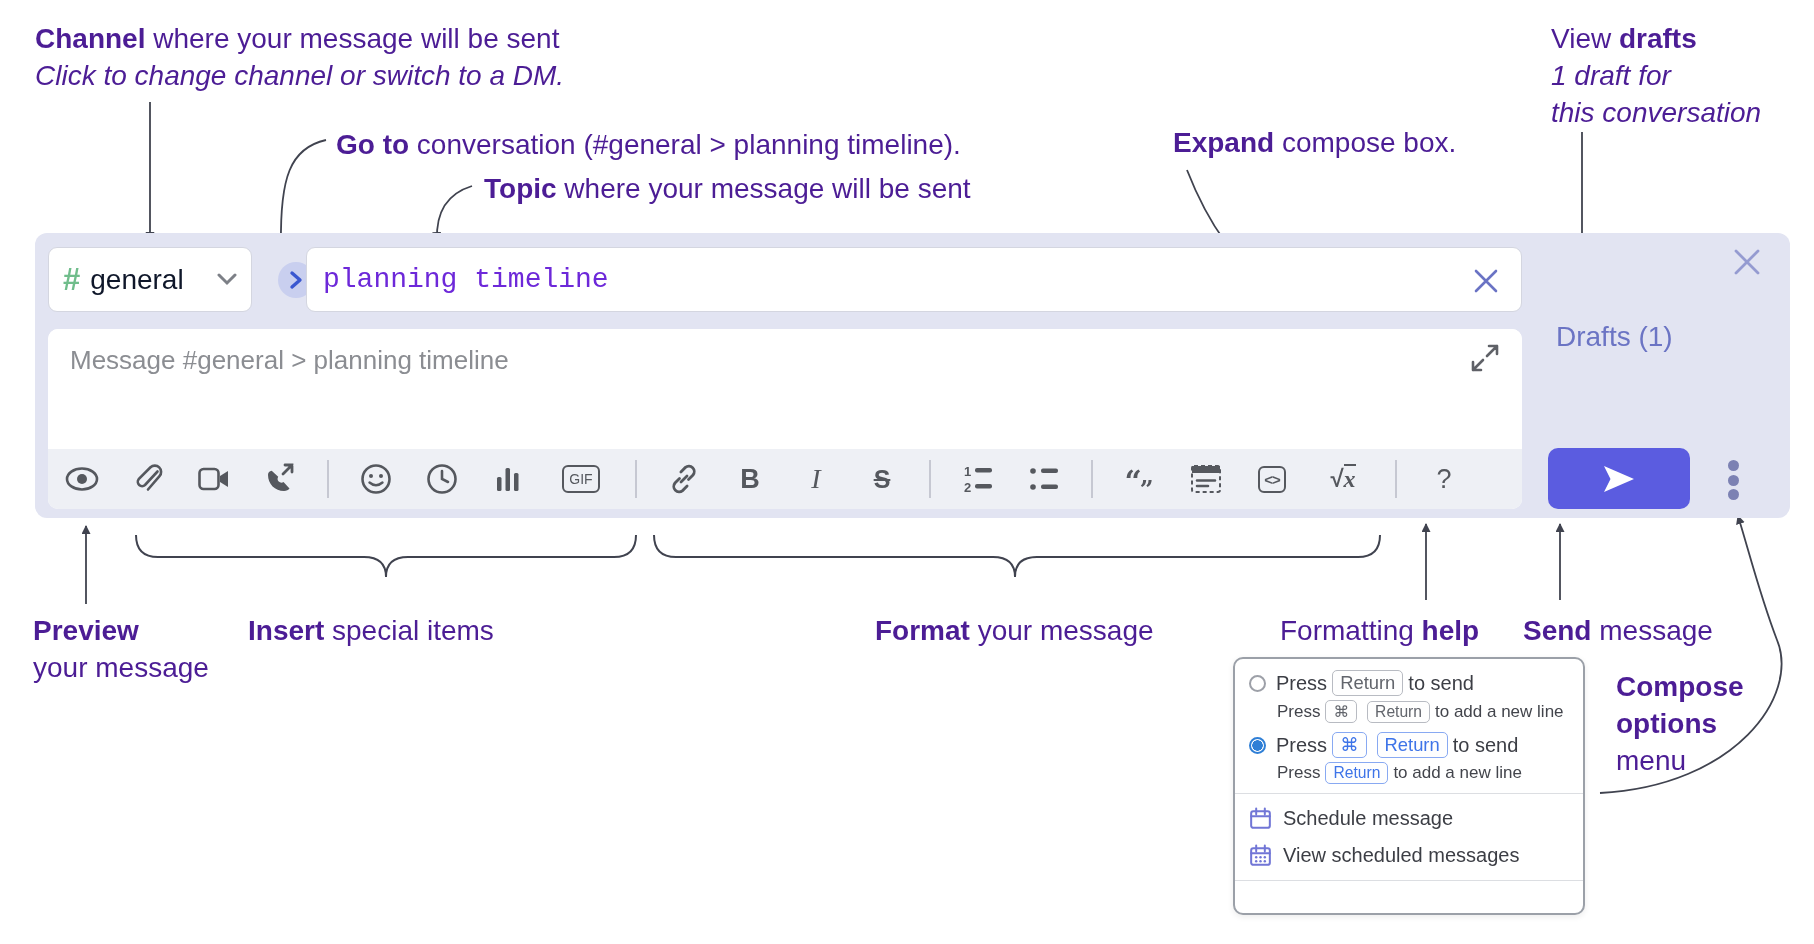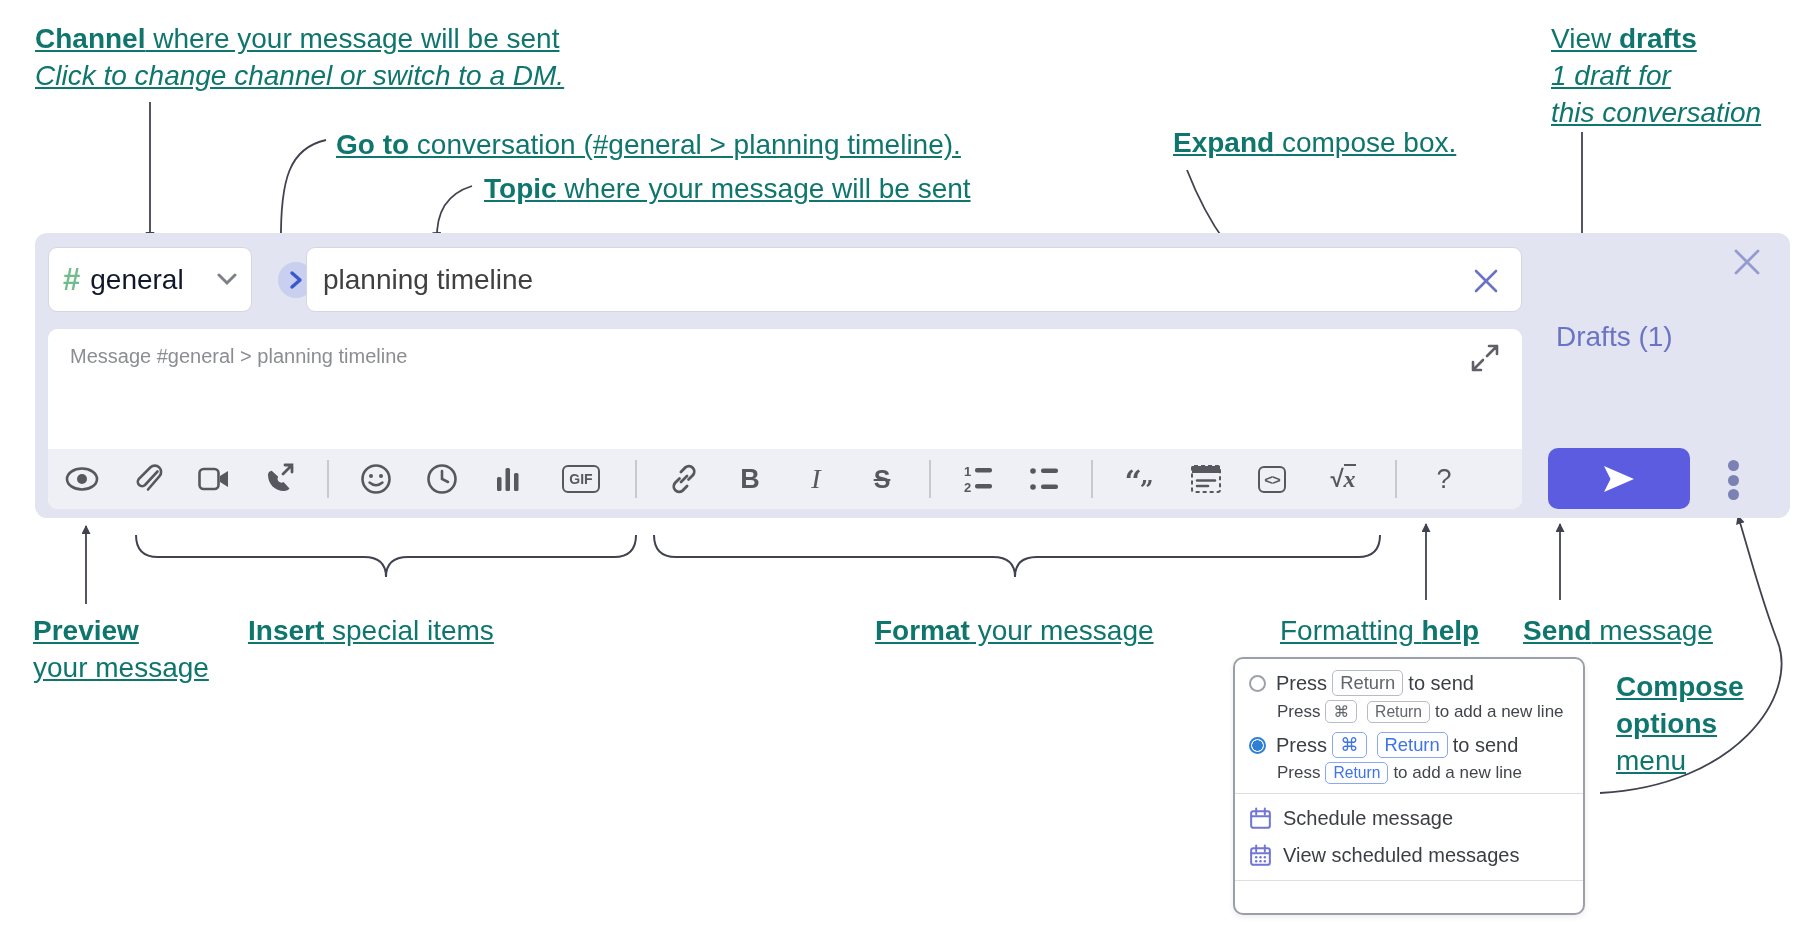--- a/index.html
+++ b/index.html
@@ -3,52 +3,52 @@
 <meta charset="utf-8">
 <style>
   * { margin:0; padding:0; box-sizing:border-box; }
   html,body { width:1814px; height:944px; background:#ffffff; overflow:hidden;
     font-family:"Liberation Sans","DejaVu Sans",sans-serif; color:#2c3044; }
   .abs { position:absolute; }
   #stage { position:relative; width:1814px; height:944px; }
   svg.overlay { position:absolute; left:0; top:0; z-index:1; pointer-events:none; }
 
   
-  .ann { position:absolute; z-index:3; font-size:28px; line-height:37px; color:#0f766e; white-space:nowrap;text-decoration:underline; }
+  .ann { position:absolute; z-index:3; font-size:28px; line-height:37px; color:#4c1d95; white-space:nowrap; }
   .ann b { font-weight:700; }
   .ann i { font-style:italic; }
 
   
   .compose { position:absolute; left:35px; top:233px; width:1755px; height:285px;
     background:#e2e4f2; border-radius:12px; z-index:2; }
   .picker { position:absolute; left:13px; top:14px; width:204px; height:65px; background:#fff;
     border:1px solid #d4d6e0; border-radius:9px; display:flex; align-items:center; padding:0 14px; cursor:pointer; }
   .picker .hash { color:#70bd8b; font-weight:700; font-size:31px; margin-right:10px; }
   .picker .chname { font-size:28px; color:#0f172a; flex:1; }
   .goto-btn { position:absolute; left:243px; top:29px; width:36px; height:36px; border-radius:50%;
     background:#c9cfef; display:flex; align-items:center; justify-content:center; cursor:pointer; }
   .topic-wrap { position:absolute; left:271px; top:14px; width:1216px; height:65px; background:#fff;
     border:1px solid #d4d6e0; border-radius:9px; display:flex; align-items:center; }
-  .topic-wrap input { border:none; outline:none; flex:1; font-size:28px; color:#404040;
-    padding:0 16px; font-family:Liberation Sans, sans-serif; background:transparent; }
+  .topic-wrap input { border:none; outline:none; flex:1; font-size:28px; color:#6d28d9;
+    padding:0 16px; font-family:Liberation Mono, monospace; background:transparent; }
   .msg-group { position:absolute; left:13px; top:96px; width:1474px; height:180px;
     border-radius:10px; overflow:hidden; background:#fff; }
   .msg-group textarea { width:100%; height:108px; border:none; outline:none; resize:none;
-    font-size:20px; padding:16px 56px 0 22px; font-family:inherit; color:#26282e; }
+    font-size:26px; padding:16px 56px 0 22px; font-family:inherit; color:#26282e; }
   .msg-group textarea::placeholder { color:#8b8d92; }
   .expand-btn { position:absolute; right:22px; top:14px; width:30px; height:30px; cursor:pointer; }
   .toolbar { position:absolute; left:0; bottom:0; width:1474px; height:60px; background:#eef0f5;
     display:flex; align-items:center; padding-left:15px; }
   .tb-btn { width:38px; height:44px; display:flex; align-items:center; justify-content:center;
     margin-right:28px; cursor:pointer; color:#55585e; flex:none; }
   .tb-div { width:2px; height:38px; background:#c6c8d2; margin-right:28px; flex:none; }
   .glyph-b { font-weight:700; font-size:27px; }
   .glyph-i { font-family:"Liberation Serif","DejaVu Serif",serif; font-style:italic; font-size:28px; }
   .glyph-s { font-size:25px; font-weight:700; text-decoration:line-through; }
-  .glyph-gif { font-size:14px; font-weight:700; border:2.5px solid #55585e; border-radius:6px; padding:4px 5px; }
+  .glyph-gif { font-size:14px; font-weight:400; border:2.5px solid #55585e; border-radius:6px; padding:4px 5px; }
   .glyph-code { font-size:15px; font-weight:700; border:2.5px solid #55585e; border-radius:6px; padding:3px 4px; letter-spacing:-1px;}
   .glyph-q { font-family:"DejaVu Serif",serif; font-weight:700; font-size:30px; line-height:10px; position:relative; top:4px;}
   .glyph-q .q2 { font-size:24px; position:relative; top:6px; left:-2px;}
   .glyph-math { font-size:24px; font-weight:700;}
   .glyph-math .mx { font-family:"Liberation Serif",serif; font-style:italic; border-top:2.5px solid #55585e; padding-top:0px;}
   .glyph-help { font-size:27px; color:#55585e; }
   .close-x { position:absolute; right:28px; top:14px; width:30px; height:30px; cursor:pointer; }
   .drafts { position:absolute; left:1521px; top:88px; font-size:28px; color:#6b74c4; cursor:pointer; }
   .send-btn { position:absolute; left:1513px; top:215px; width:142px; height:61px; background:#5b5ce0;
     border:none; border-radius:10px; display:flex; align-items:center; justify-content:center; cursor:pointer; }

